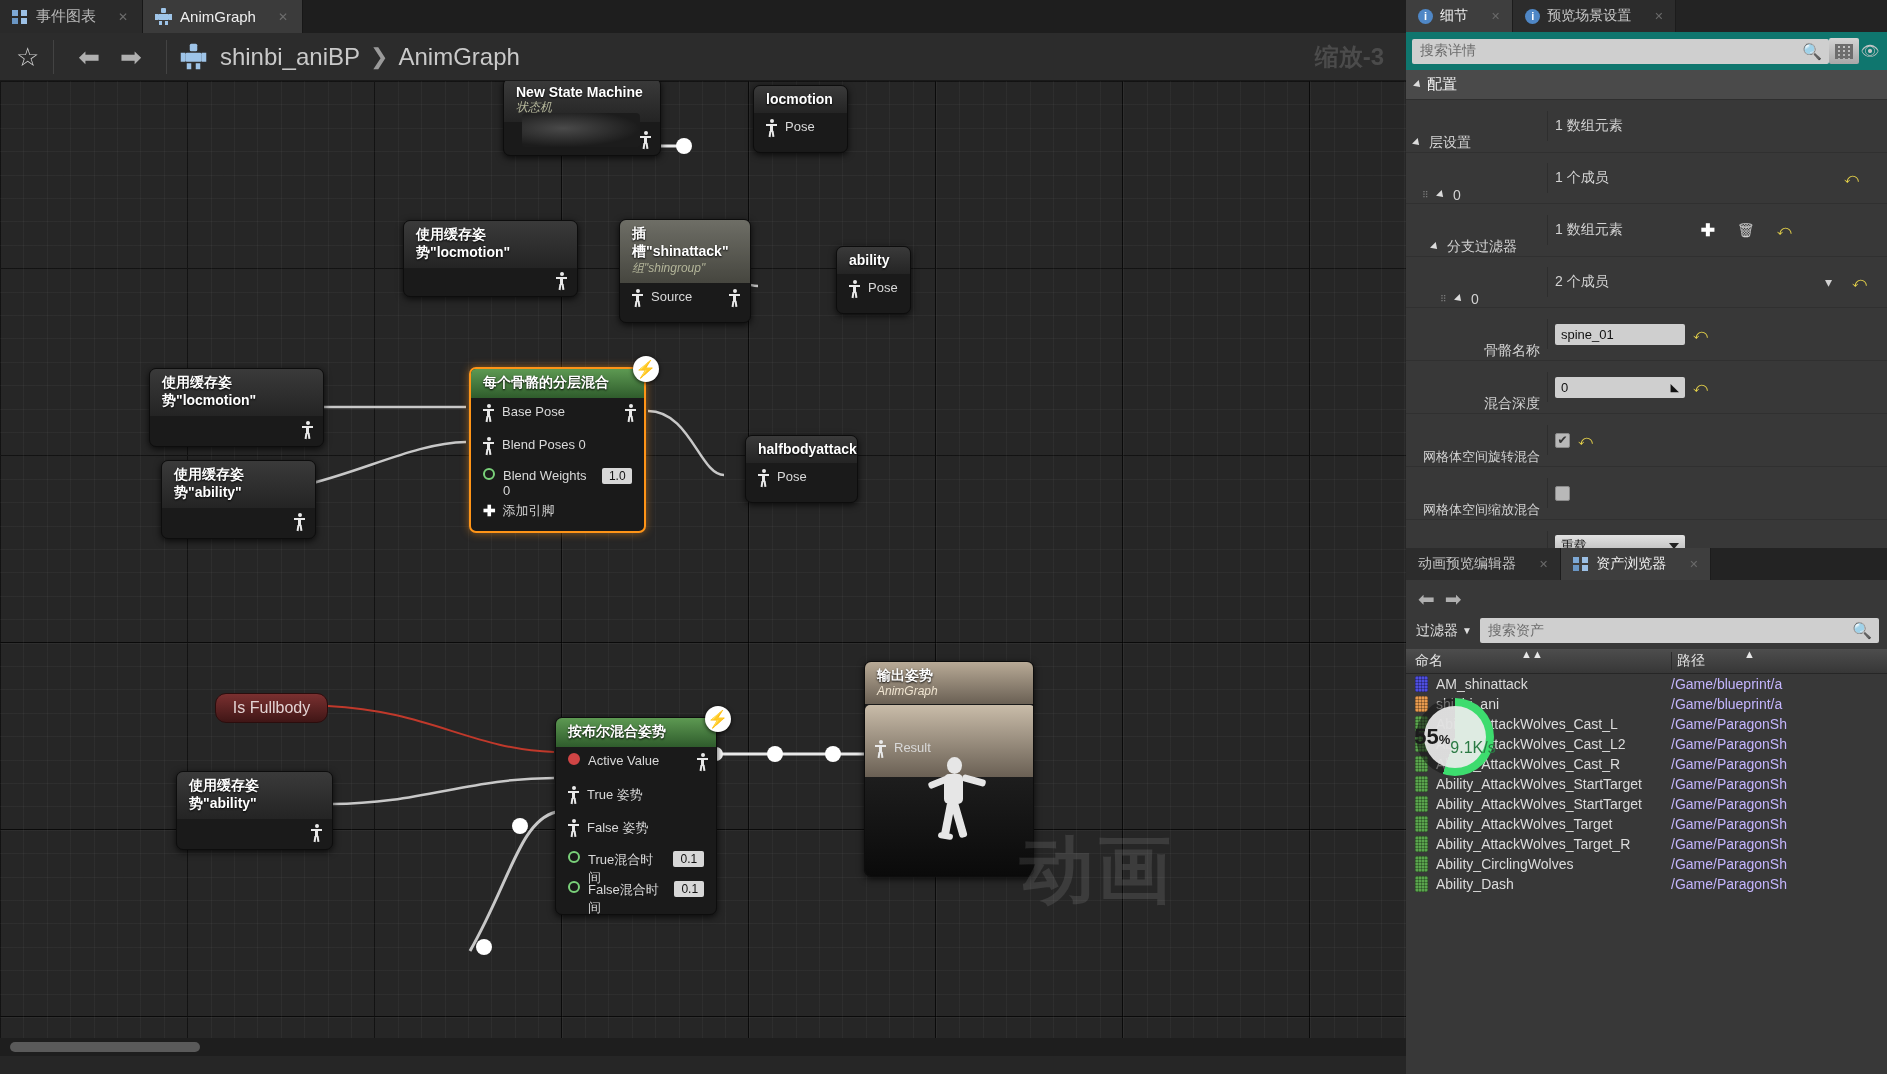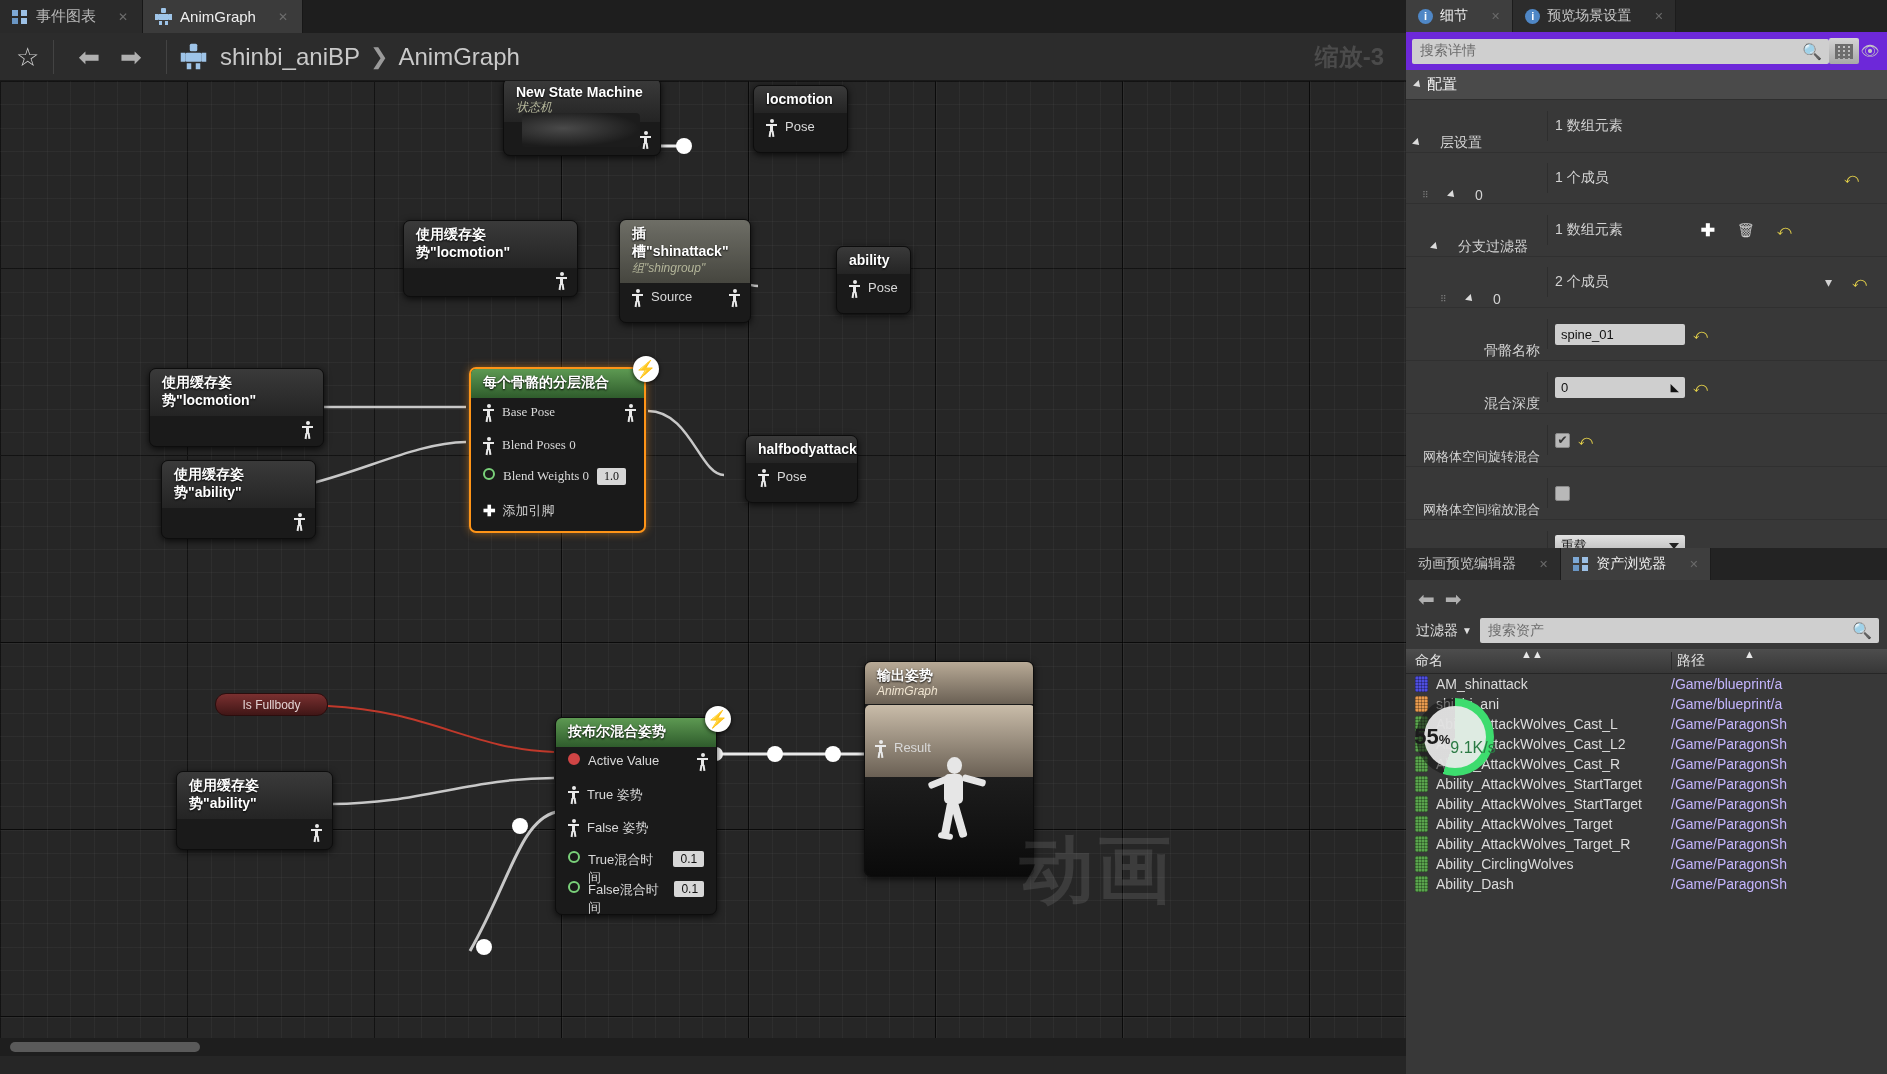--- a/index.html
+++ b/index.html
@@ -76,23 +76,23 @@
   .pcirc { width:12px; height:12px; border-radius:50%; border:2px solid #7ad17a; flex:0 0 12px; }
   .pcirc.red { border-color:#d04545; background:#d04545; }
   .numbox { background:#d7d7d7; color:#111; font-size:12px; padding:1px 7px; border-radius:2px; min-width:26px; text-align:center; }
   .addpin { display:flex; align-items:center; gap:7px; color:#cfcfcf; font-size:13px; height:22px; }
   .addpin .plus { color:#fff; font-size:15px; font-weight:bold; }
 
   .fnbadge { position:absolute; width:26px; height:26px; border-radius:50%;
              background:#fff; color:#111; display:flex; align-items:center; justify-content:center;
              font-size:17px; font-weight:bold; box-shadow:0 1px 4px rgba(0,0,0,.8); }
 
-  .isfull { position:absolute; border-radius:11px; height:23px; padding:0 16px;
+  .isfull { position:absolute; border-radius:11px; height:30px; padding:0 16px;
             background:linear-gradient(#7a3030,#401616); border:1px solid #2b0d0d;
-            display:flex; align-items:center; justify-content:center; font-size:12px; color:#e3d3d3; }
+            display:flex; align-items:center; justify-content:center; font-size:16px; color:#e3d3d3; }
 
   .smprev { position:absolute; border-radius:4px; background:radial-gradient(ellipse at 35% 45%, #4a4a4a 0%, #1c1c1c 70%); }
 
   .previewbox { position:absolute; border-radius:5px; overflow:hidden; background:#111; }
   .previewbox .sky { position:absolute; left:0; top:0; width:100%; height:42%;
       background:linear-gradient(#c9bca9,#6a6054); }
   .previewbox .gnd { position:absolute; left:0; top:42%; width:100%; height:58%;
       background:linear-gradient(#1d1d1d,#0a0a0a); }
   .mann { position:absolute; left:38%; top:30%; width:62px; height:96px; }
   .mann i { position:absolute; background:#e6e6e6; display:block; border-radius:3px; }
@@ -112,37 +112,37 @@
   
   #right { position:absolute; left:1406px; top:0; width:481px; height:1074px; background:#383838; }
   .rtabs { display:flex; height:32px; background:#232323; align-items:flex-end; }
   .rtab { height:32px; display:flex; align-items:center; gap:7px; padding:0 12px; font-size:14px;
           color:#c6c6c6; background:#2c2c2c; border-right:1px solid #1c1c1c; }
   .rtab.active { background:#3e3e3e; color:#f0f0f0; }
   .rtab .x { color:#6a6a6a; font-size:11px; margin-left:16px; }
   .infoicon { width:15px; height:15px; border-radius:50%; background:#4f87c6; color:#fff;
               font-size:11px; display:flex; align-items:center; justify-content:center; font-weight:bold; }
 
-  .searchrow { display:flex; align-items:center; padding:6px 6px; background:#6d28d9; }
+  .searchrow { display:flex; align-items:center; padding:6px 6px; background:#0f766e; }
   .sbox { flex:1; height:25px; background:#cfcfcf; border-radius:2px; display:flex; align-items:center;
           padding:0 8px; color:#6e6e6e; font-size:14px; position:relative; }
   .sbox .mag { position:absolute; right:7px; top:3px; color:#2d2d2d; font-size:16px; }
   .gridbtn { width:30px; height:26px; background:linear-gradient(#d4d4d4,#a8a8a8); border-radius:2px;
              display:flex; align-items:center; justify-content:center; }
   .gridbtn span { display:block; width:18px; height:15px;
      background:repeating-linear-gradient(to right,#6d6d6d 0 3px,transparent 3px 5px),
                 repeating-linear-gradient(to bottom,#6d6d6d 0 2px,transparent 2px 4px); }
   .eyebtn { width:22px; color:#c6c6c6; font-size:15px; text-align:center; }
 
   .cat { height:30px; display:flex; align-items:center; gap:6px; padding-left:9px;
          background:#4a4a4a; font-size:15px; color:#f2f2f2; border-bottom:1px solid #2e2e2e; }
   .tri { width:0; height:0; border-left:6px solid #dcdcdc; border-top:4px solid transparent;
          border-bottom:4px solid transparent; transform:rotate(45deg); flex:0 0 6px; }
   .prop { display:flex; align-items:center; min-height:30px; border-bottom:1px solid #303030; }
-  .plabel { width:141px; flex:0 0 141px; display:flex; align-items:center; gap:20px;
+  .plabel { width:141px; flex:0 0 141px; display:flex; align-items:center; gap:9px;
             padding-left:6px; font-size:14px; color:#d3d3d3;margin-top:34px; }
   .plabel.r { justify-content:flex-end; padding-right:7px; }
   .pval { flex:1; display:flex; align-items:center; gap:8px; padding-left:7px;
           font-size:14px; color:#d3d3d3; border-left:1px solid #2e2e2e; min-height:30px; }
   .dots { width:7px; color:#7c7c7c; font-size:9px; letter-spacing:0; line-height:6px; }
   .reset { color:#e8d44a; font-size:14px; }
   .tfield { background:#cfcfcf; color:#111; border-radius:2px; height:21px; width:130px;
             display:flex; align-items:center; padding:0 6px; font-size:13px; }
   .chk { width:15px; height:15px; background:#b8b8b8; border:1px solid #8a8a8a; border-radius:2px;
          display:flex; align-items:center; justify-content:center; color:#333; font-size:12px; }
@@ -379,21 +379,21 @@
               <i class="l"></i>
               <i class="r"></i>
             </span>
         </div>
       </div>
 
       <div class="node selected" style="left:469px; top:286px; width:177px;">
         <div class="nhdr green">
           <div class="t">每个骨骼的分层混合</div>
         </div>
-        <div class="nbody" style="position:relative;font-family:Liberation Serif, serif;">
+        <div class="nbody" style="position:relative;">
           <div class="prow">
             <span class="pman">
                 <i class="h"></i>
                 <i class="b"></i>
                 <i class="a"></i>
                 <i class="l"></i>
                 <i class="r"></i>
               </span>
             <span>Base Pose</span>
             <span class="pman" style="position:absolute; right:8px; top:6px;">

